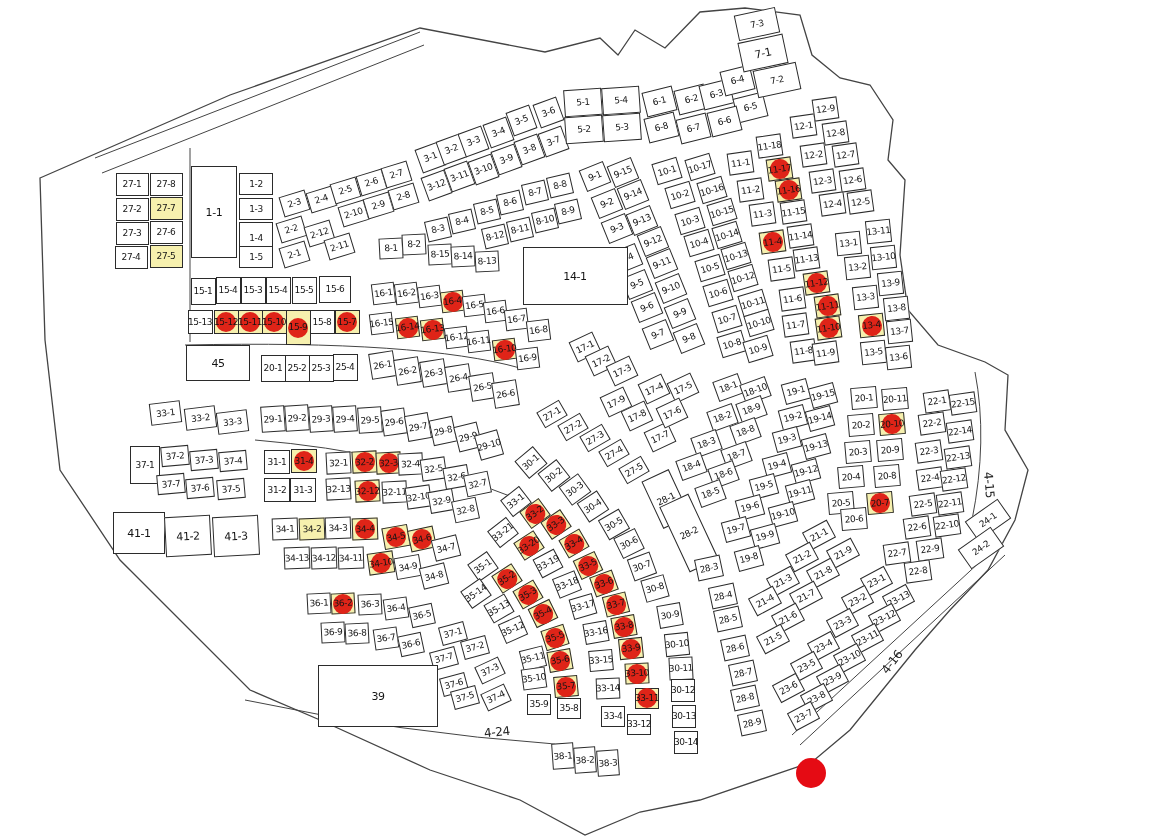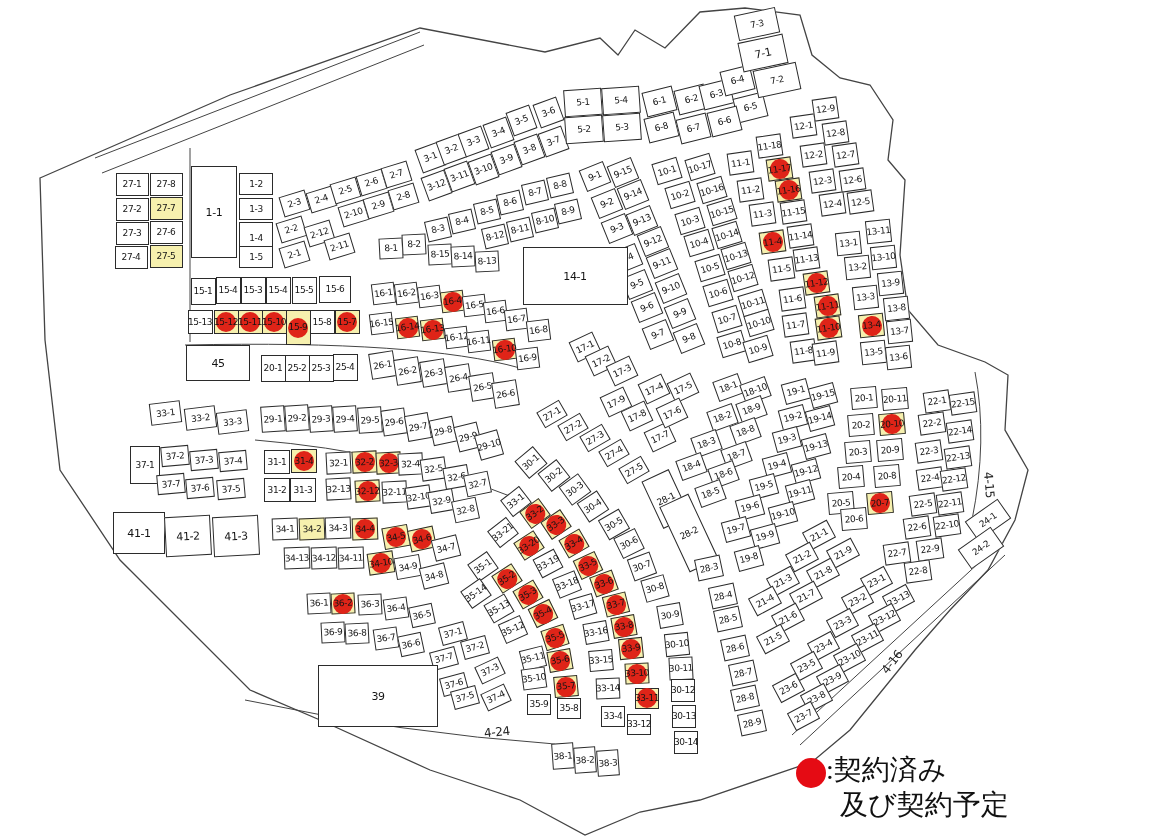--- a/index.html
+++ b/index.html
@@ -1282,18 +1282,14 @@
 
 
   <div id="roadlabels">
       <div class="maplabel" style="left: 484px; top: 725px; transform: rotate(-6deg);">4-24</div>
       <div class="maplabel" style="left: 879px; top: 655px; transform: rotate(-52deg);">4-16</div>
       <div class="maplabel" style="left: 976px; top: 478px; transform: rotate(85deg);">4-15</div>
     </div>
 
   <div id="legend">
     <span class="ldot"></span>
-    <span class="ltext">
-      <div>:契約済み</div>
-      <div class="l2">及び契約予定</div>
-    </span>
   </div>
 </div>
 
 </body></html>

